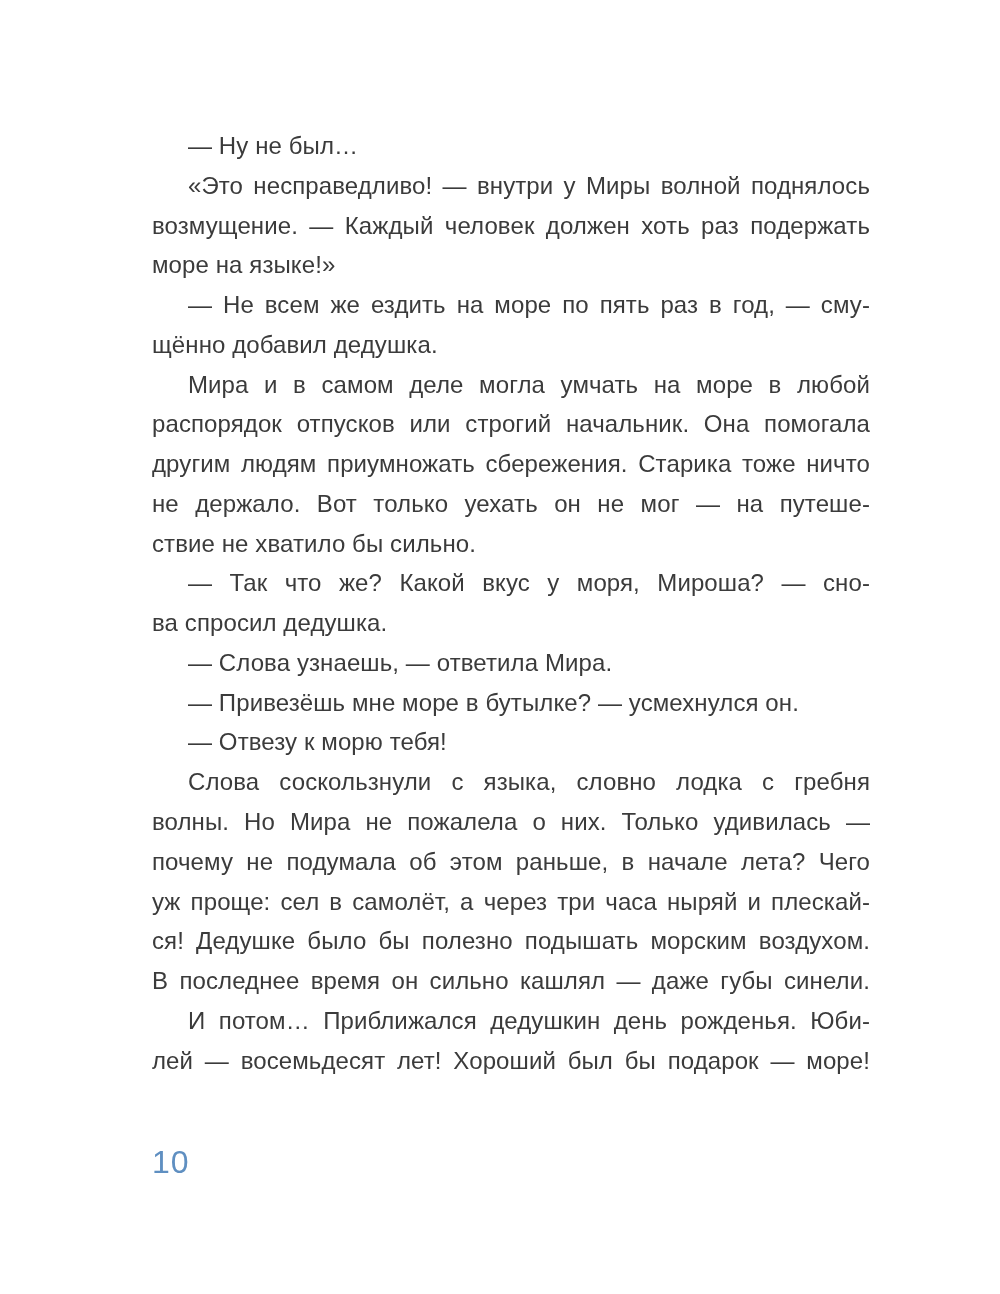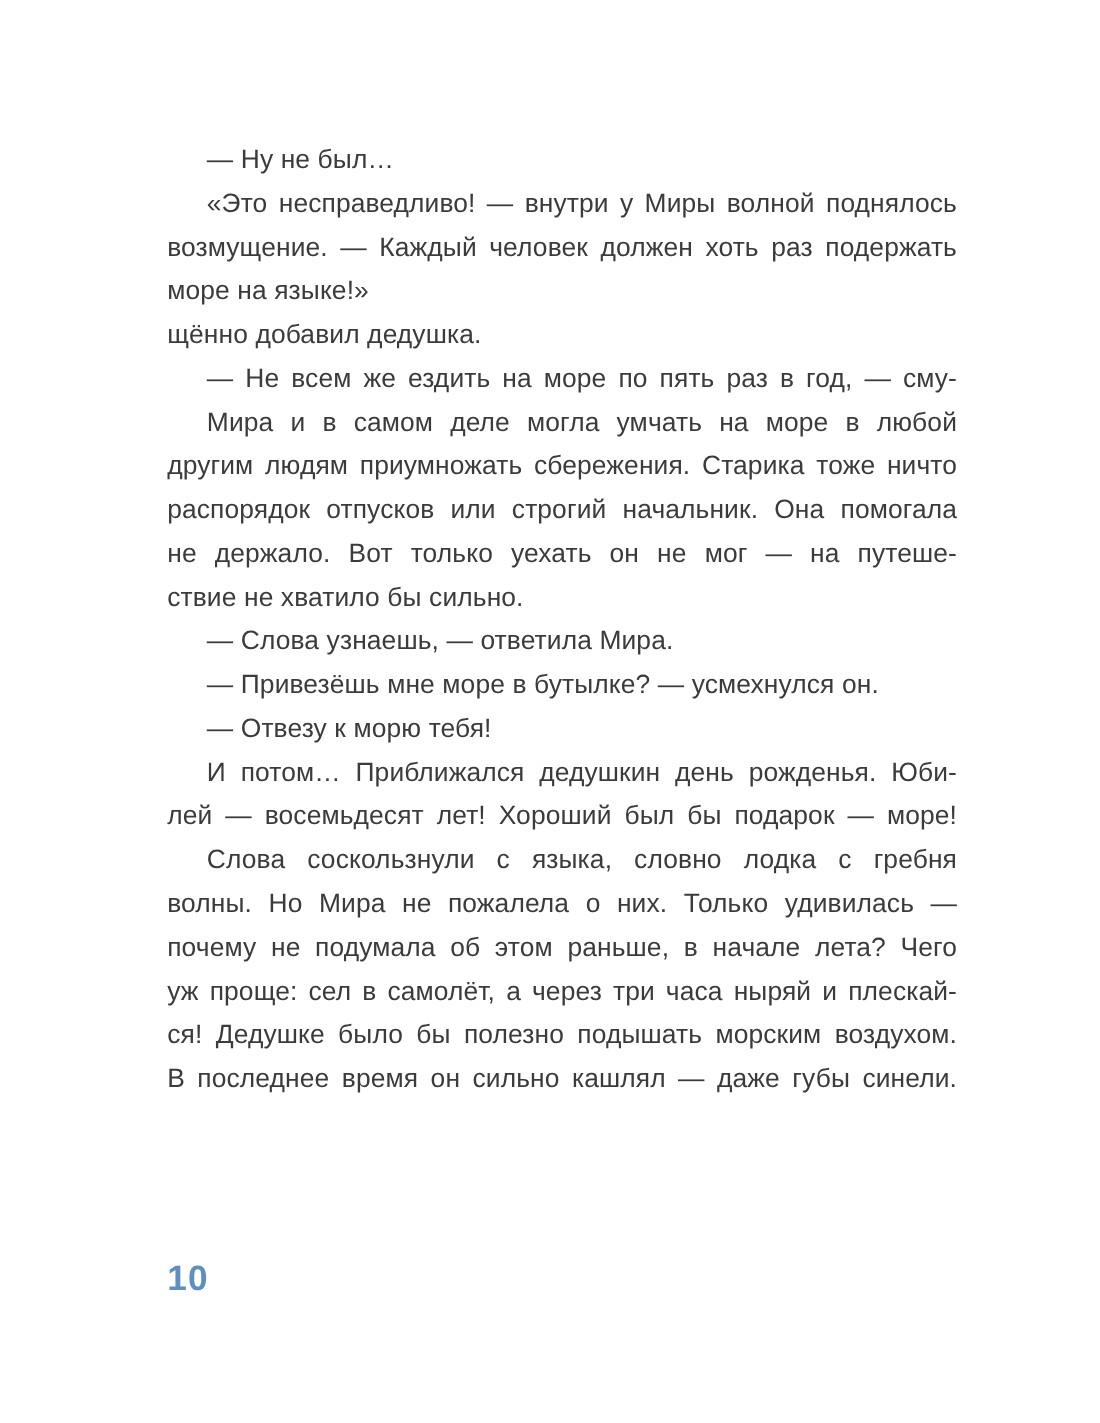--- a/index.html
+++ b/index.html
@@ -43,64 +43,68 @@
     text-indent: 36px;
   }
   .line .italic {
   }
   .page-number {
     position: absolute;
     left: 152px;
     top: 1142px;
     font-size: 32px;
     line-height: 40px;
-    font-weight: bold;
+    font-weight: normal;
     letter-spacing: 1px;
     color: var(--accent);
   }
 </style>
 </head>
 <body>
 
 <div class="text-block">
     <div class="paragraph">
       <div class="line first"><span>— Ну не был…</span></div>
     </div>
     <div class="paragraph">
       <div class="line just first"><span>«Это несправедливо! — внутри у Миры волной поднялось</span></div>
       <div class="line just"><span>возмущение. — Каждый человек должен хоть раз подержать</span></div>
       <div class="line"><span>море на языке!»</span></div>
     </div>
     <div class="paragraph">
+      <div class="line just first"><span>— Не всем же ездить на море по пять раз в год, — сму-</span></div>
       <div class="line"><span>щённо добавил дедушка.</span></div>
-      <div class="line just first"><span>— Не всем же ездить на море по пять раз в год, — сму-</span></div>
     </div>
     <div class="paragraph">
       <div class="line just first"><span>Мира и в самом деле могла умчать на море в любой</span></div>
+      <div class="line just"><span>распорядок отпусков или строгий начальник. Она помогала</span></div>
       <div class="line just"><span>другим людям приумножать сбережения. Старика тоже ничто</span></div>
-      <div class="line just"><span>распорядок отпусков или строгий начальник. Она помогала</span></div>
       <div class="line just"><span>не держало. Вот только уехать он не мог — на путеше-</span></div>
       <div class="line"><span>ствие не хватило бы сильно.</span></div>
+    </div>
+    <div class="paragraph">
+      <div class="line just first"><span>— Так что же? Какой вкус у моря, Мироша? — сно-</span></div>
+      <div class="line"><span>ва спросил дедушка.</span></div>
     </div>
     <div class="paragraph">
       <div class="line first"><span>— Слова узнаешь, — ответила Мира.</span></div>
     </div>
     <div class="paragraph">
       <div class="line first"><span>— Привезёшь мне море в бутылке? — усмехнулся он.</span></div>
     </div>
     <div class="paragraph">
       <div class="line first"><span>— Отвезу к морю </span><span class="italic">тебя</span><span>!</span></div>
     </div>
     <div class="paragraph">
-      <div class="line just first"><span>И потом… Приближался дедушкин день рожденья. Юби-</span></div>
-      <div class="line just"><span>лей — восемьдесят лет! Хороший был бы подарок — море!</span></div>
-    </div>
-    <div class="paragraph">
       <div class="line just first"><span>Слова соскользнули с языка, словно лодка с гребня</span></div>
       <div class="line just"><span>волны. Но Мира не пожалела о них. Только удивилась —</span></div>
       <div class="line just"><span>почему не подумала об этом раньше, в начале лета? Чего</span></div>
       <div class="line just"><span>уж проще: сел в самолёт, а через три часа ныряй и плескай-</span></div>
       <div class="line just"><span>ся! Дедушке было бы полезно подышать морским воздухом.</span></div>
       <div class="line just"><span>В последнее время он сильно кашлял — даже губы синели.</span></div>
     </div>
+    <div class="paragraph">
+      <div class="line just first"><span>И потом… Приближался дедушкин день рожденья. Юби-</span></div>
+      <div class="line just"><span>лей — восемьдесят лет! Хороший был бы подарок — море!</span></div>
+    </div>
   </div>
 
 <div class="page-number">10</div>
 
 </body></html>

